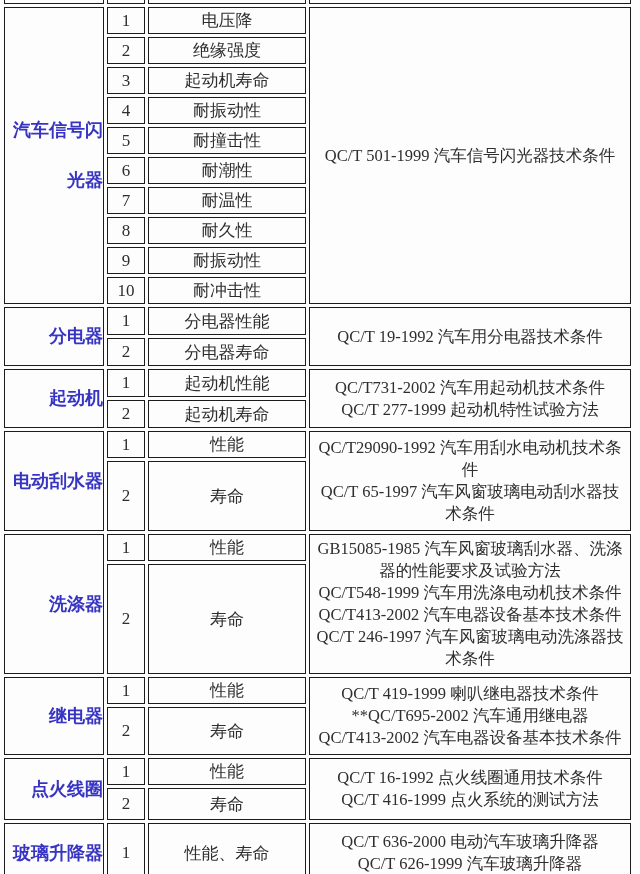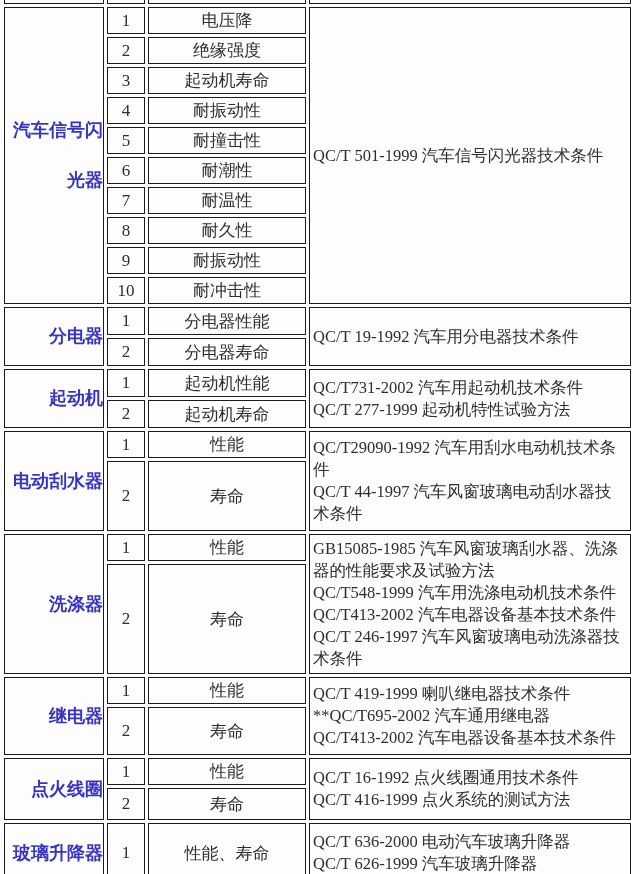--- a/index.html
+++ b/index.html
@@ -40,21 +40,21 @@
     color:#3734c4;
     font-weight:bold;
     font-size:18px;
     text-align:right;
     line-height:1.6;
   }
   td.product.spread{line-height:2.75;}
   td.num{text-align:center;}
   td.item{text-align:center;margin-left:43px;}
   td.std{
-    text-align:left;
+    text-align:center;
     padding:1px 3px;
     line-height:22px;
     font-size:16.5px;
   }
   tr.clip-row td{border-color:#1c1c1c;}
   tr.r25 td{height:25px;}
   tr.r26 td{height:26px;}
   tr.r30 td{height:30px;}
   tr.r46 td{height:46px;}
   tr.r56 td{height:56px;}
@@ -153,21 +153,21 @@
       <td class="num">2</td>
       <td class="item">起动机寿命</td>
     </tr>
 
     <tr class="r25">
       <td class="product" rowspan="2">电动刮水器</td>
       <td class="num">1</td>
       <td class="item">性能</td>
       <td class="std" rowspan="2">
         <div>QC/T29090-1992 汽车用刮水电动机技术条件</div>
-        <div>QC/T 44-1997 汽车风窗玻璃电动刮水器技术条件</div>
+        <div>QC/T 65-1997 汽车风窗玻璃电动刮水器技术条件</div>
       </td>
     </tr>
     <tr class="r68">
       <td class="num">2</td>
       <td class="item">寿命</td>
     </tr>
 
     <tr class="r25">
       <td class="product" rowspan="2">洗涤器</td>
       <td class="num">1</td>

